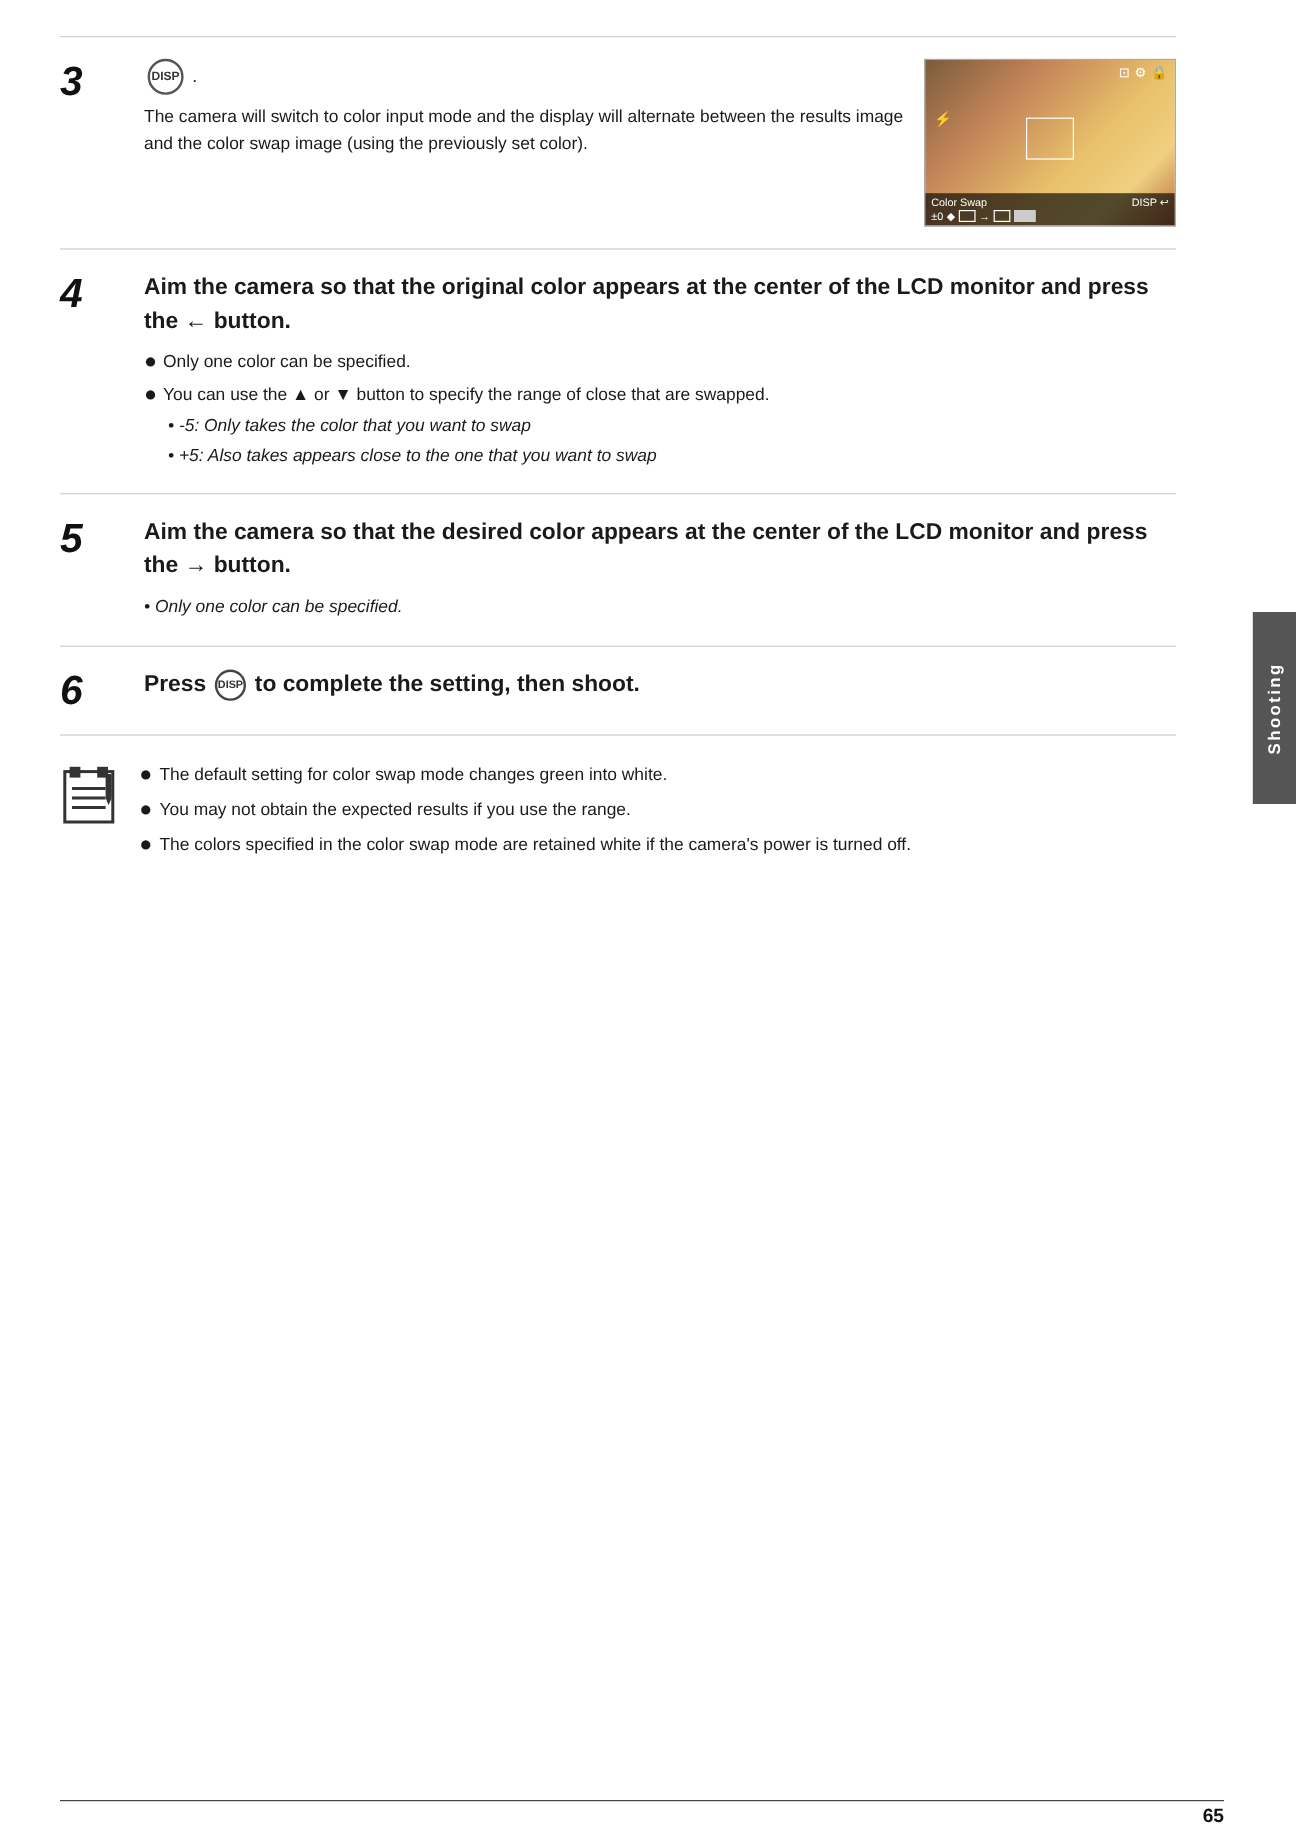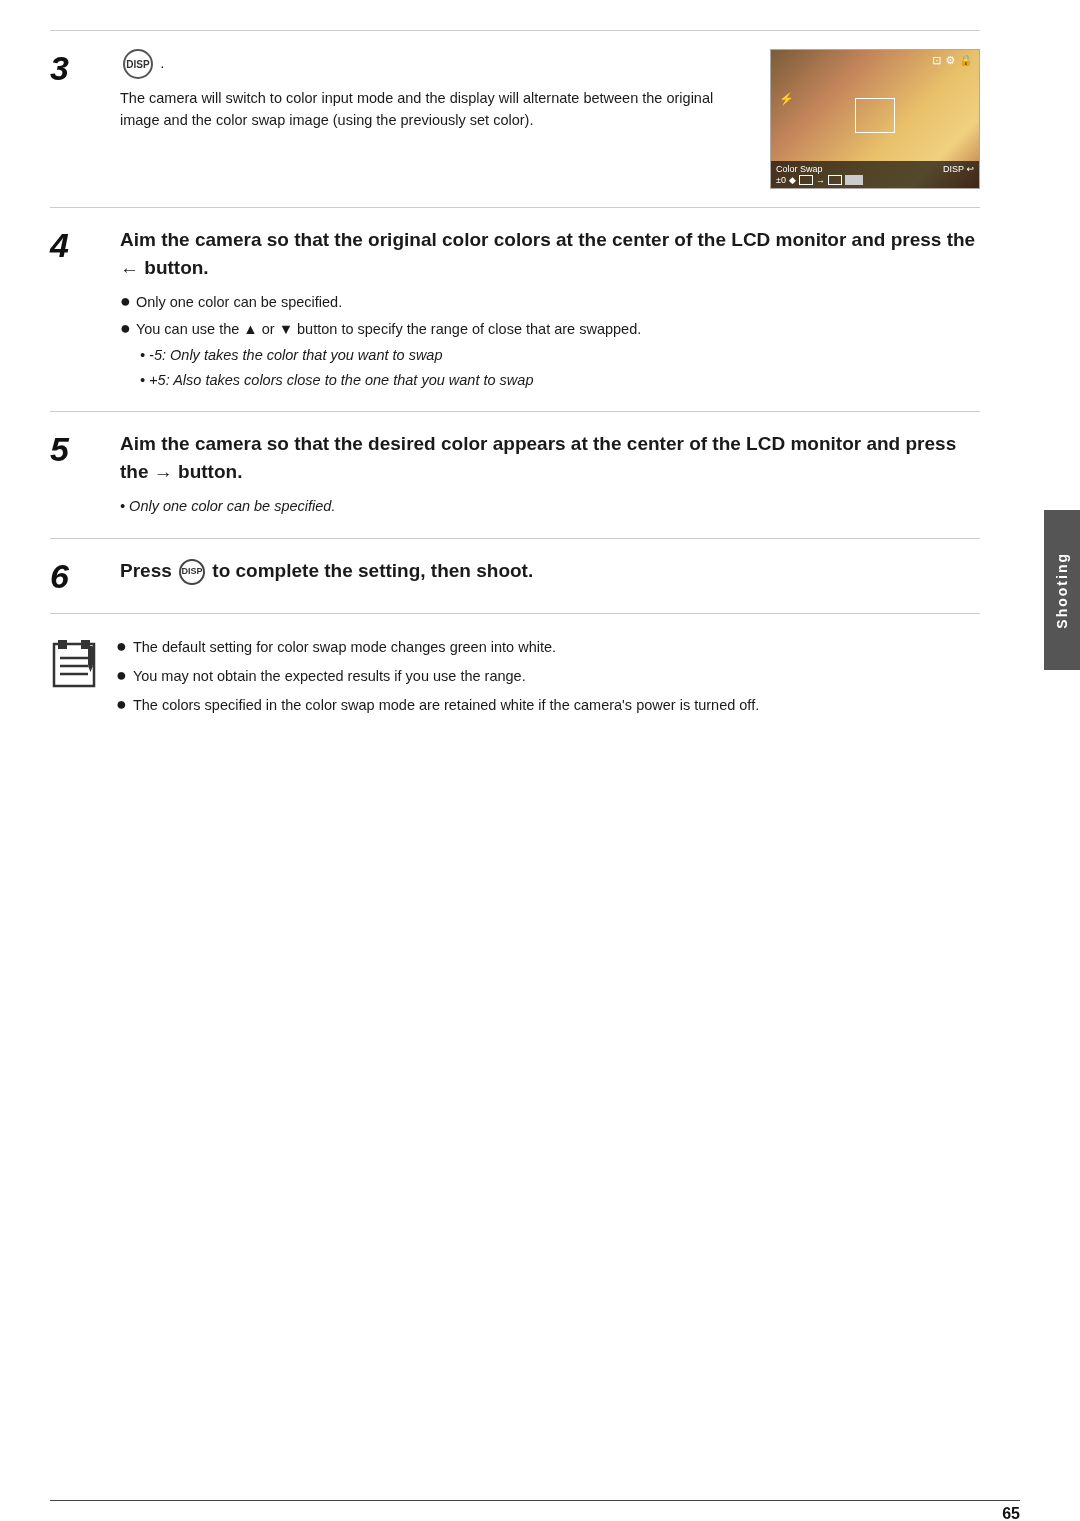--- a/index.html
+++ b/index.html
@@ -323,21 +323,21 @@
 
     <div class="step-row">
       <div class="step-number">3</div>
       <div class="step-content">
         <div class="step3-inner">
           <div class="step3-text">
             <div style="margin-bottom:8px;">
               <span class="disp-circle" title="DISP button">DISP</span>
               <span>.</span>
             </div>
-            <p class="step3-desc">The camera will switch to color input mode and the display will alternate between the original image and the color swap image (using the previously set color).</p>
+            <p class="step3-desc">The camera will switch to color input mode and the display will alternate between the results image and the color swap image (using the previously set color).</p>
           </div>
 
           <div class="camera-preview">
             <div class="camera-preview-overlay">
 
               <div class="cam-icon-row">
                 <span class="cam-icon-small">⊡</span>
                 <span class="cam-icon-small">⚙</span>
                 <span class="cam-icon-small">🔒</span>
               </div>
@@ -363,35 +363,35 @@
             </div>
           </div>
         </div>
       </div>
     </div>
 
     <div class="step-row">
       <div class="step-number">4</div>
       <div class="step-content">
         <div class="step-heading">
-          Aim the camera so that the original color colors at the center of the LCD monitor and press the ← button.
+          Aim the camera so that the original color appears at the center of the LCD monitor and press the ← button.
         </div>
         <ul class="bullet-list">
           <li>
             <span class="bullet-dot">●</span>
             <span>Only one color can be specified.</span>
           </li>
           <li>
             <span class="bullet-dot">●</span>
             <span>You can use the ▲ or ▼ button to specify the range of close that are swapped.</span>
           </li>
         </ul>
         <ul class="sub-bullets">
           <li>-5: Only takes the color that you want to swap</li>
-          <li>+5: Also takes colors close to the one that you want to swap</li>
+          <li>+5: Also takes appears close to the one that you want to swap</li>
         </ul>
       </div>
     </div>
 
     <div class="step-row">
       <div class="step-number">5</div>
       <div class="step-content">
         <div class="step-heading">
           Aim the camera so that the desired color appears at the center of the LCD monitor and press the → button.
         </div>

